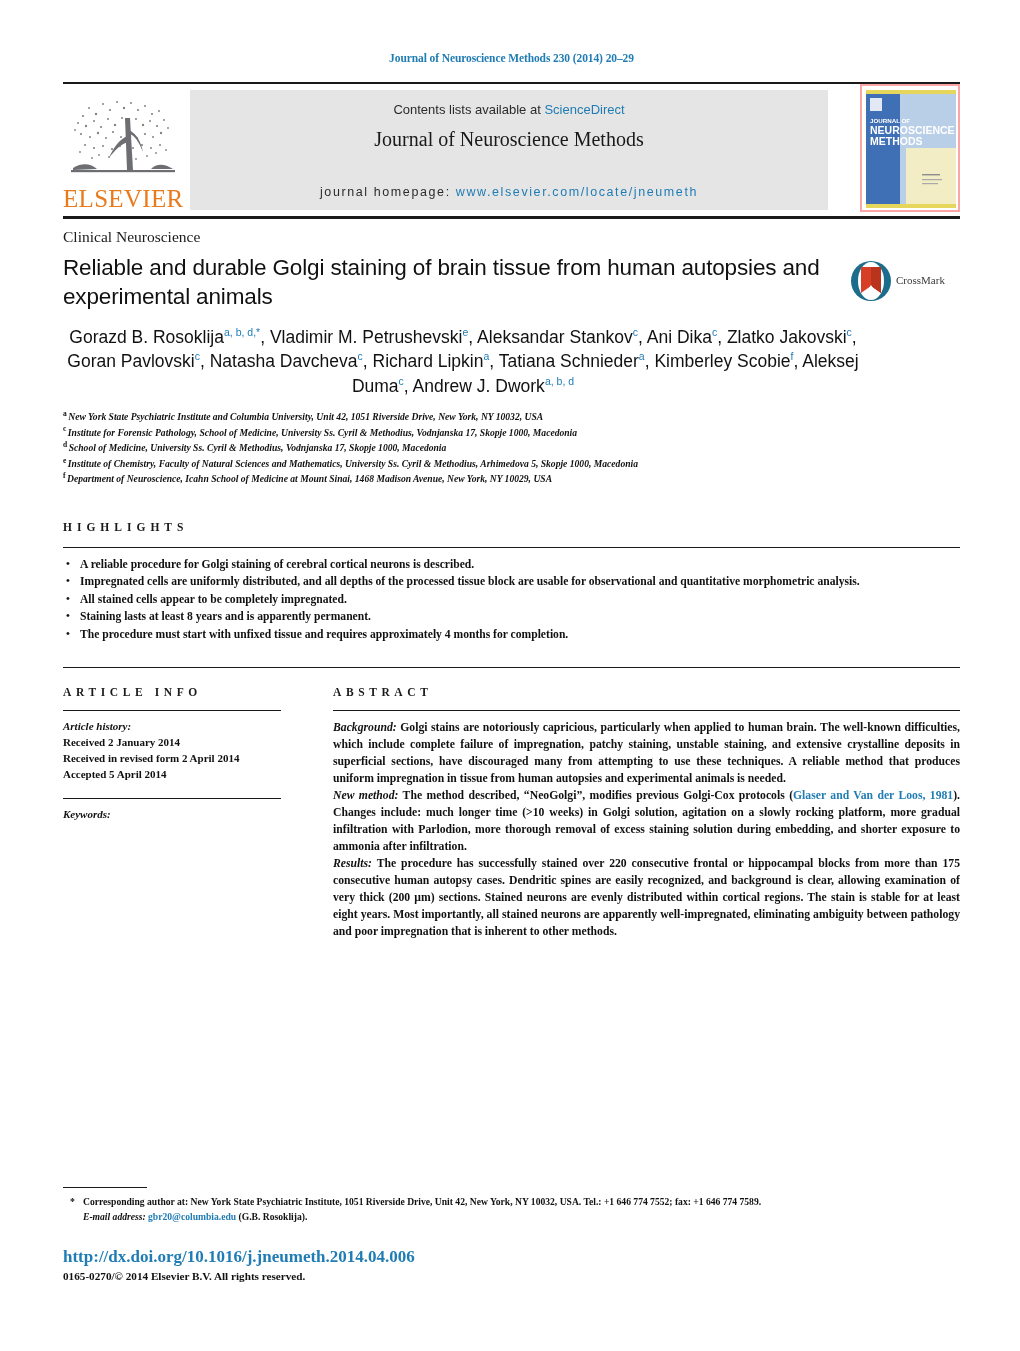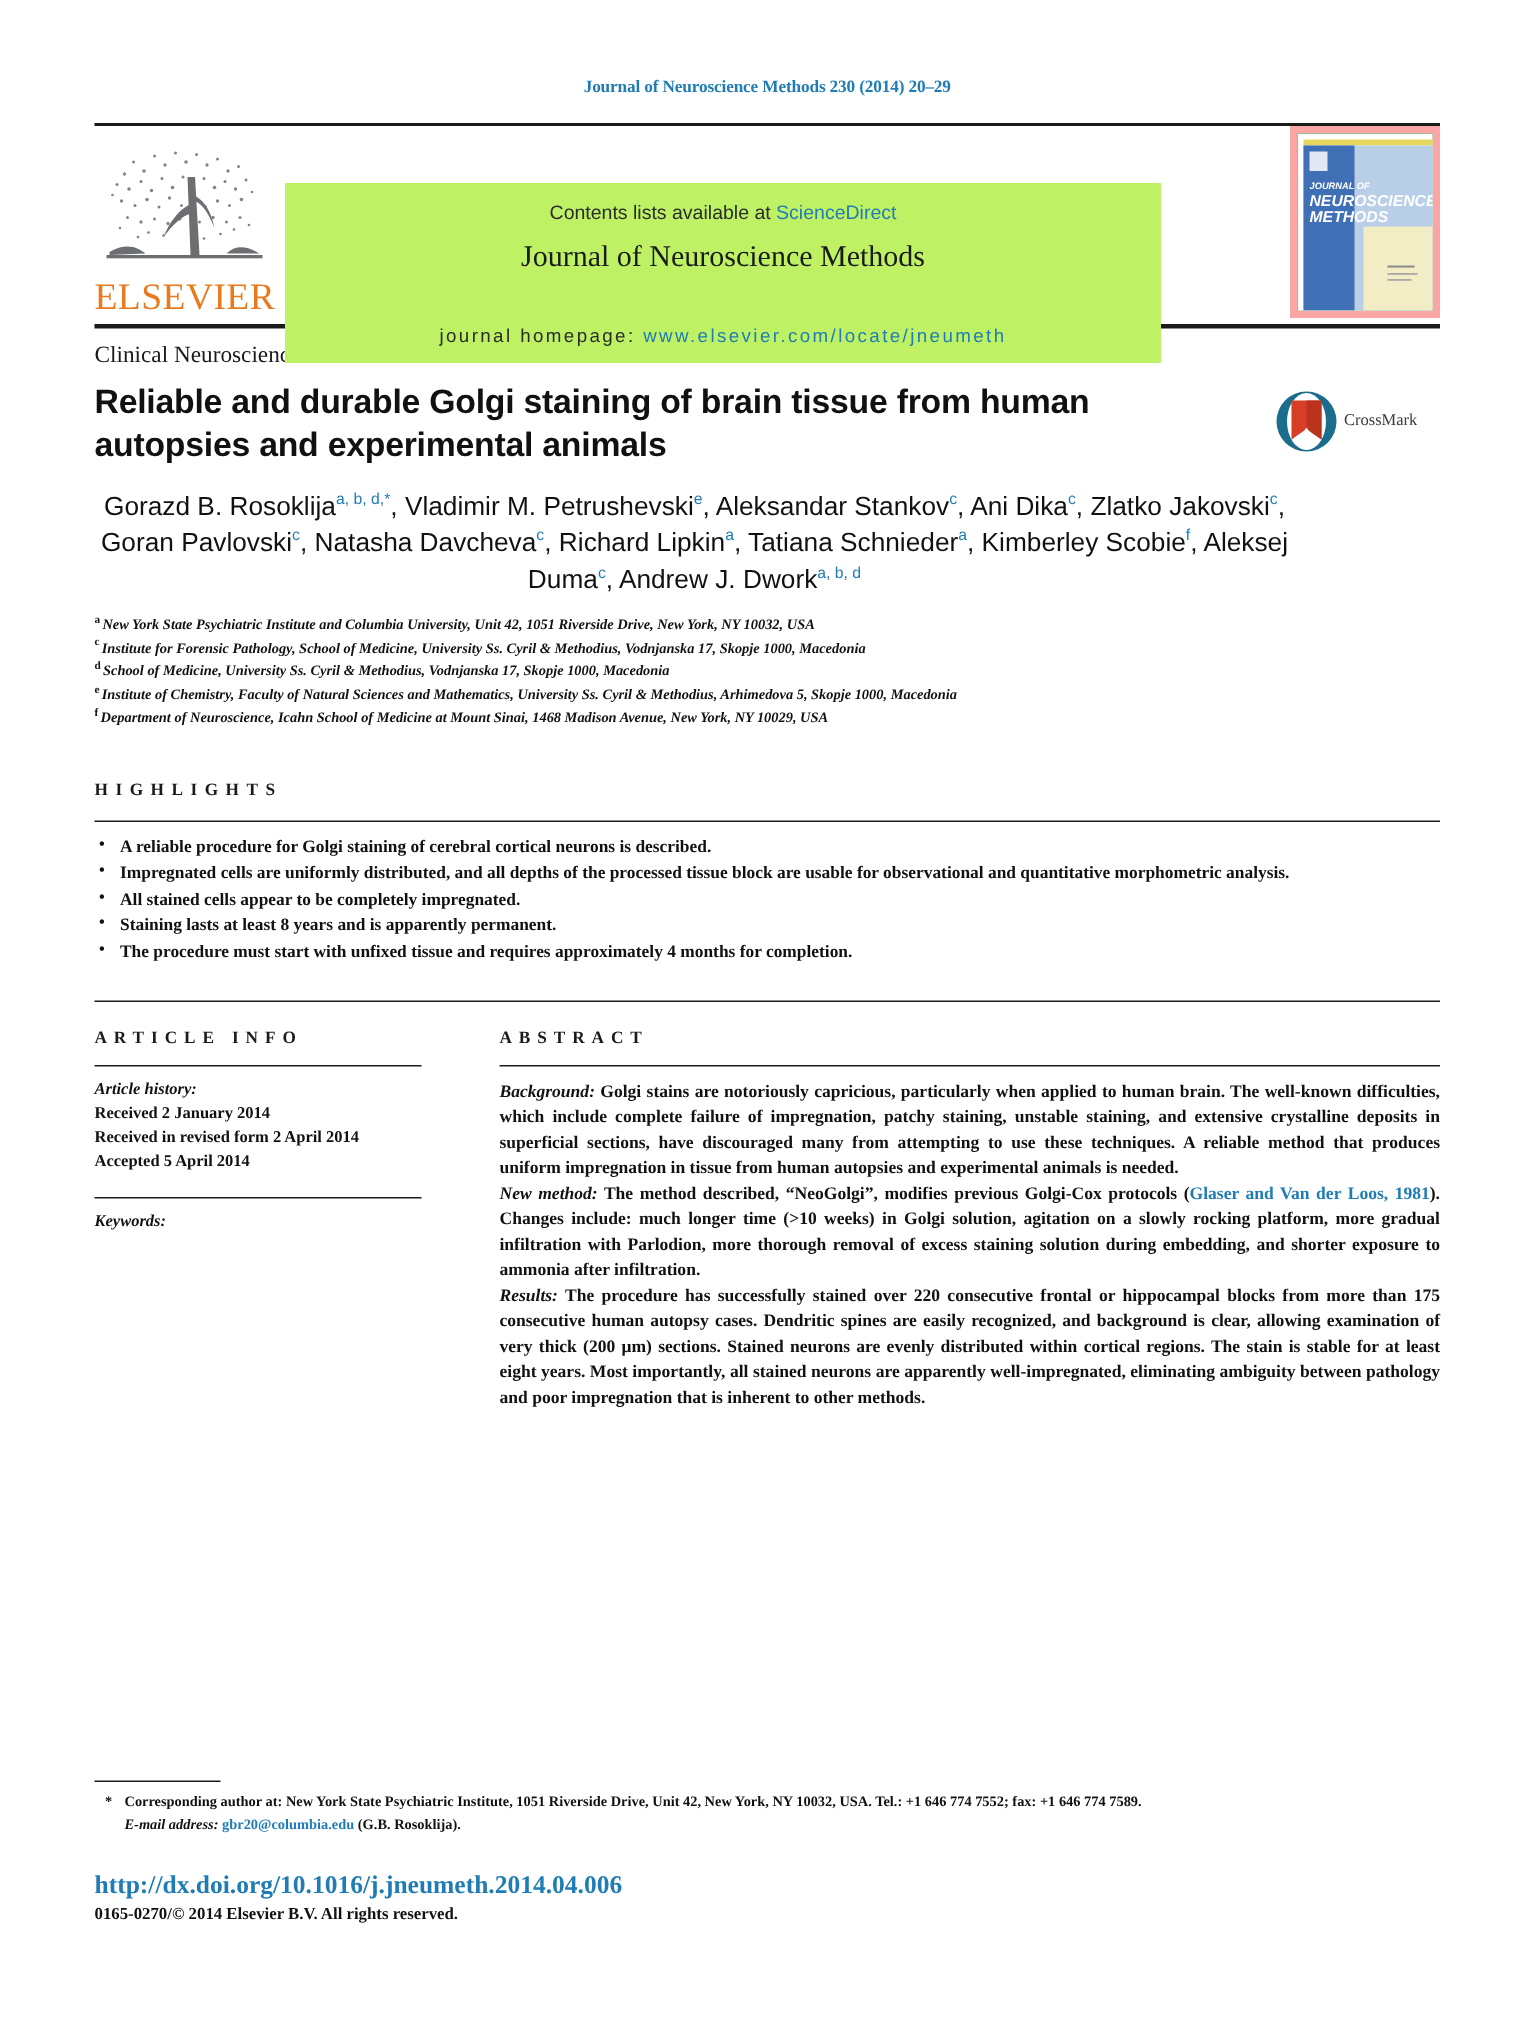--- a/index.html
+++ b/index.html
@@ -62,24 +62,23 @@
     font-family: "Liberation Serif", "DejaVu Serif", serif;
     font-size: 25px;
     letter-spacing: 0.3px;
     color: #e87b1e;
     line-height: 1;
   }
   .banner {
     position: absolute;
     left: 127px;
     top: 6px;
-    width: 584px;
+    width: 638px;
     height: 120px;
-    background: #bef264;
-    margin-top: 32px;
+    background: #e5e5e5;
   }
   .banner-contents {
     position: absolute;
     top: 12px;
     left: 0;
     width: 100%;
     text-align: center;
     font-family: "Liberation Sans", "DejaVu Sans", sans-serif;
     font-size: 13px;
     color: #2b2b2b;
@@ -110,46 +109,45 @@
   }
   .banner-homepage .url {
     color: #1f7cb4;
   }
   .cover {
     position: absolute;
     right: 0;
     top: 0;
     width: 100px;
     height: 128px;
-    border: 5px solid #fca5a5;
+    border: 2px solid #fca5a5;
     background: #22c55e;
     box-sizing: border-box;
     overflow: hidden;
-    font-style: italic;
   }
 
   
   .sectionline {
     margin-top: 0;
     border-top: 3.5px solid #1a1a1a;
   }
   .section-label {
     font-family: "Liberation Serif", "DejaVu Serif", serif;
     font-size: 15.5px;
     color: #1a1a1a;
     padding-top: 9px;
   }
   .title-block {
     position: relative;
     padding-top: 8px;
   }
   .article-title {
     font-family: "Liberation Sans", "DejaVu Sans", sans-serif;
     font-size: 22.5px;
-    font-weight: bold;
+    font-weight: normal;
     line-height: 1.28;
     color: #111111;
     width: 770px;
     margin: 0;
     letter-spacing: -0.15px;
   }
   .crossmark {
     position: absolute;
     right: 0;
     top: 14px;

